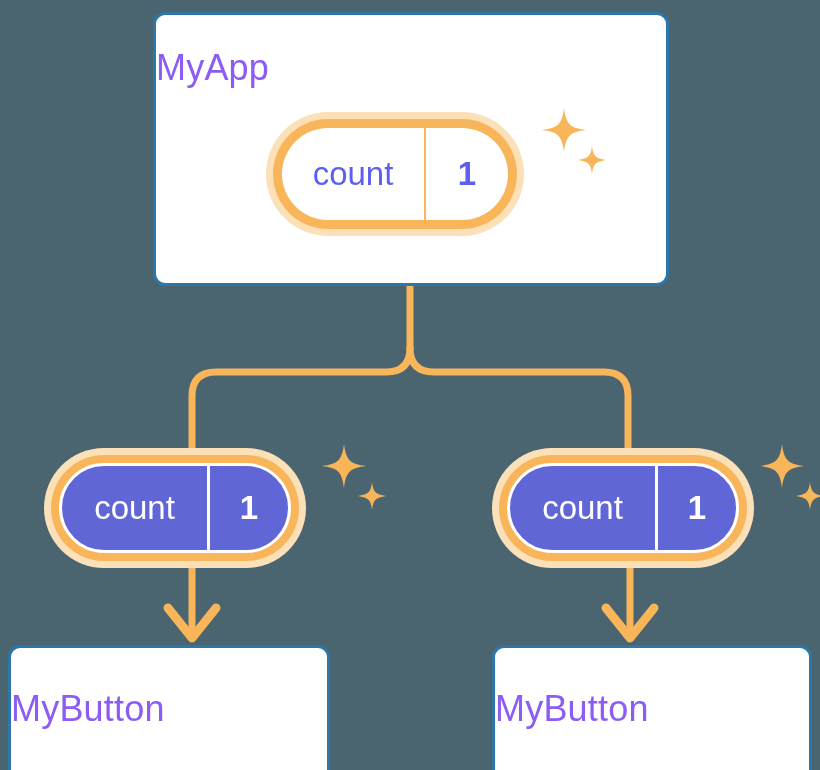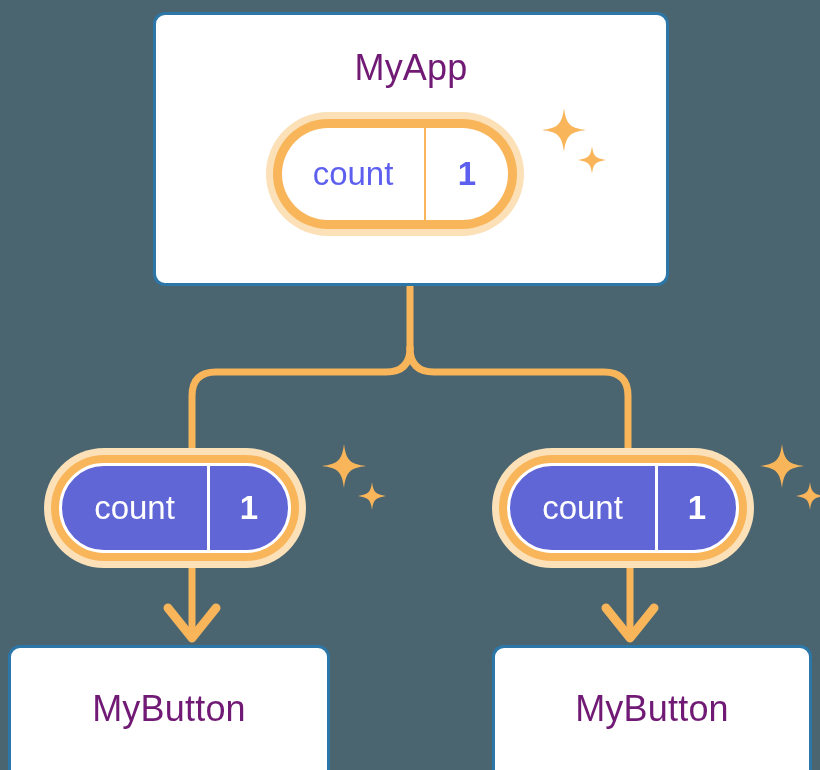--- a/index.html
+++ b/index.html
@@ -56,22 +56,22 @@
   #btn-box-right {
     left: 492px;
     top: 645px;
     width: 320px;
   }
 
   .box-title {
     position: absolute;
     left: 0;
     width: 100%;
-    text-align: center;
-    color: #701a75;
+    text-align: left;
+    color: #8b5cf6;
     font-size: 36px;
     font-weight: 400;
     letter-spacing: 0.2px;
   }
   #app-box .box-title {
     top: 32px;
   }
   .btn-box .box-title {
     top: 40px;
   }

